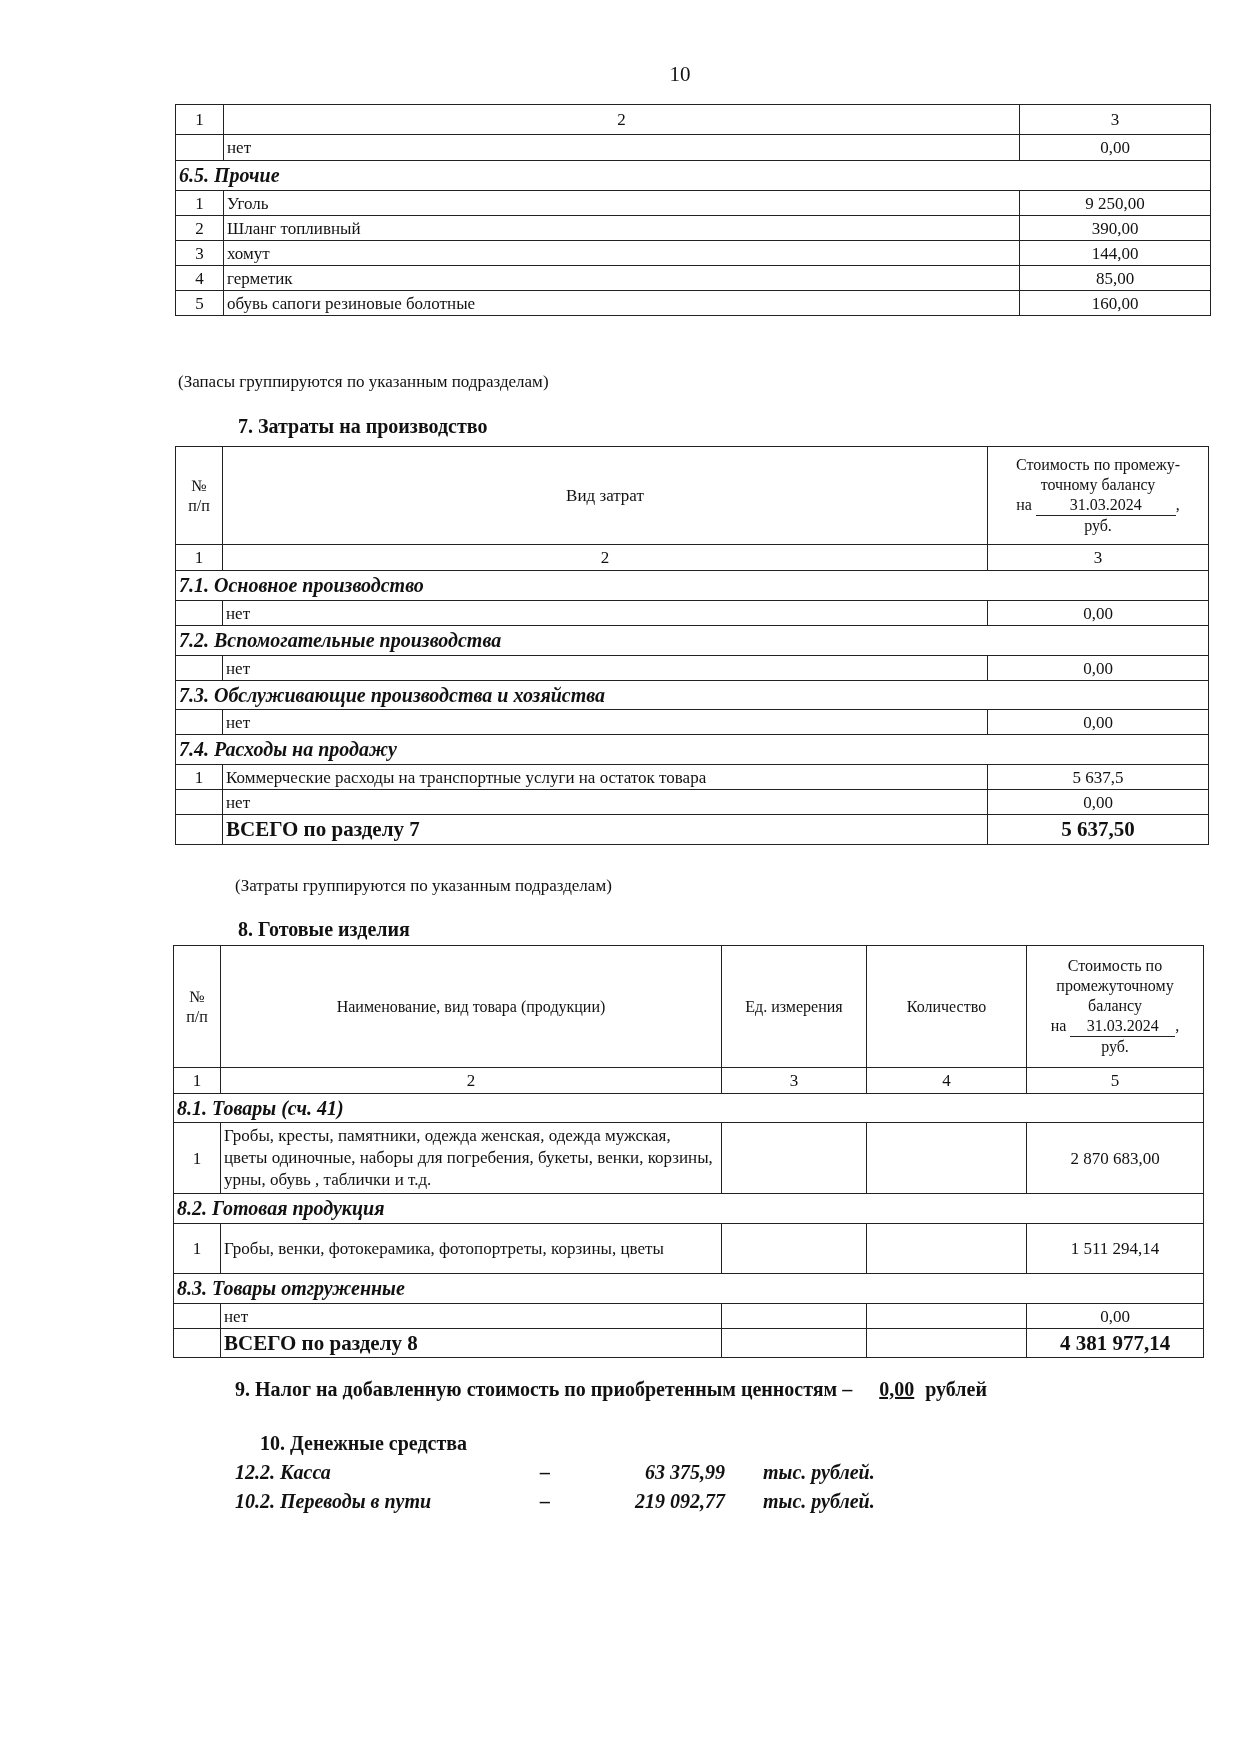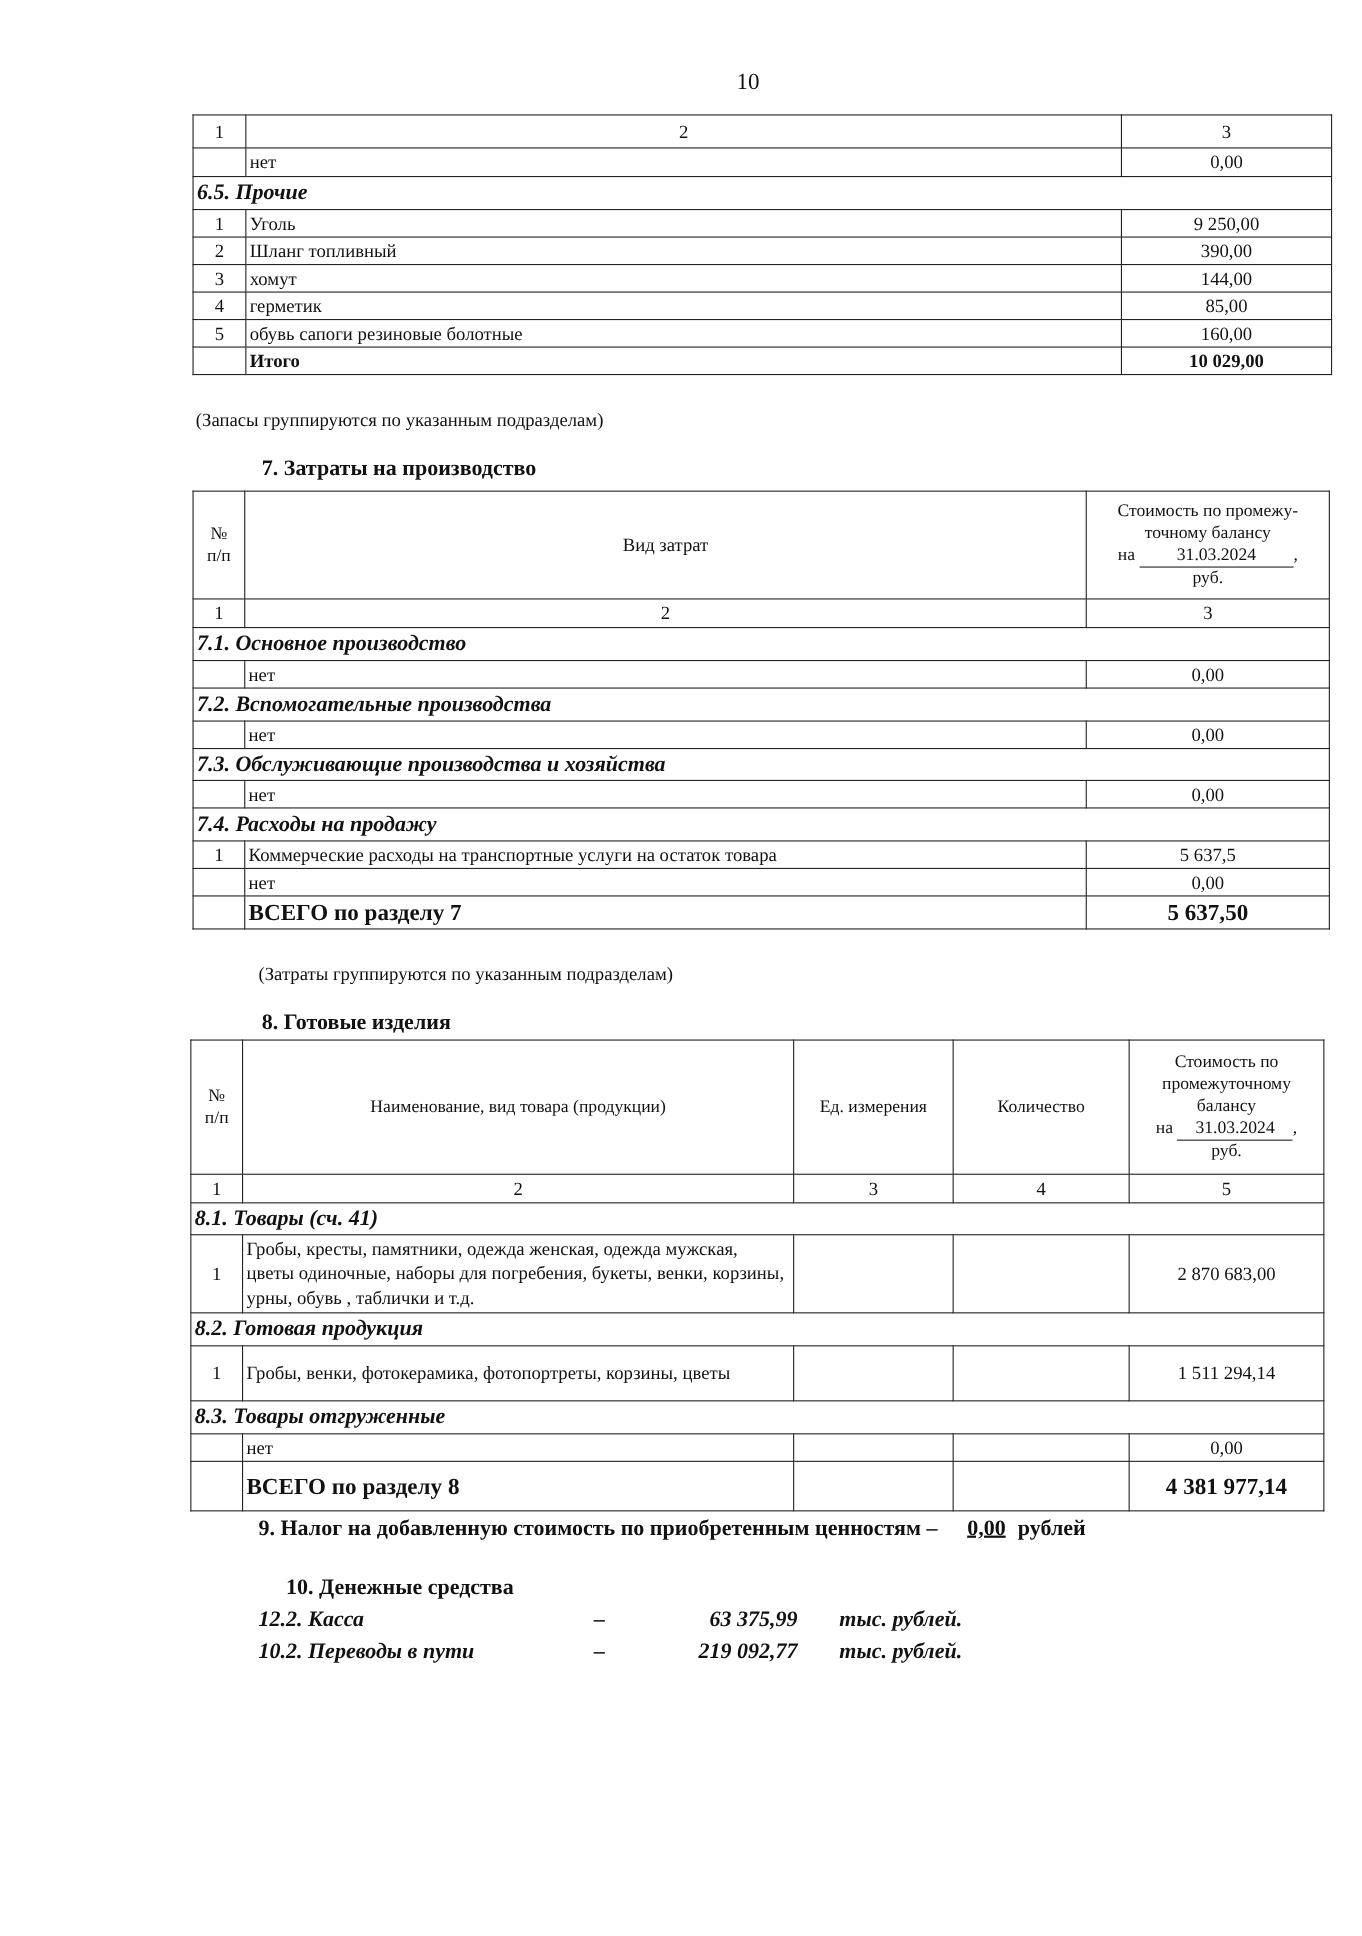--- a/index.html
+++ b/index.html
@@ -65,25 +65,20 @@
   <tr style="height:25px">
     <td class="c">4</td>
     <td>герметик</td>
     <td class="c">85,00</td>
   </tr>
   <tr style="height:25px">
     <td class="c">5</td>
     <td>обувь сапоги резиновые болотные</td>
     <td class="c">160,00</td>
   </tr>
-  <tr style="height:25px">
-    <td></td>
-    <td class="bold">Итого</td>
-    <td class="c bold">10 029,00</td>
-  </tr>
 </tbody>
   </table>
 <div class="abs note" style="left:178px; top:372px;">(Запасы группируются по указанным подразделам)</div>
 
 <div class="abs sec-title" style="left:238px; top:415px;">7. Затраты на производство</div>
 <table style="left:175px; top:446px; width:1033px;">
   <colgroup>
       <col style="width:47px">
       <col style="width:765px">
       <col style="width:221px">
@@ -209,21 +204,21 @@
   <tr style="height:30px">
     <td colspan="5" class="sub">8.3. Товары отгруженные</td>
   </tr>
   <tr style="height:25px">
     <td class="c"></td>
     <td>нет</td>
     <td class="c"></td>
     <td class="c"></td>
     <td class="c">0,00</td>
   </tr>
-  <tr style="height:45px">
+  <tr style="height:29px">
     <td></td>
     <td class="bold big">ВСЕГО по разделу 8</td>
     <td></td>
     <td></td>
     <td class="c bold big">4 381 977,14</td>
   </tr>
 </tbody>
   </table>
 
 <div class="abs line9" style="left:235px; top:1378px; width:960px;">

